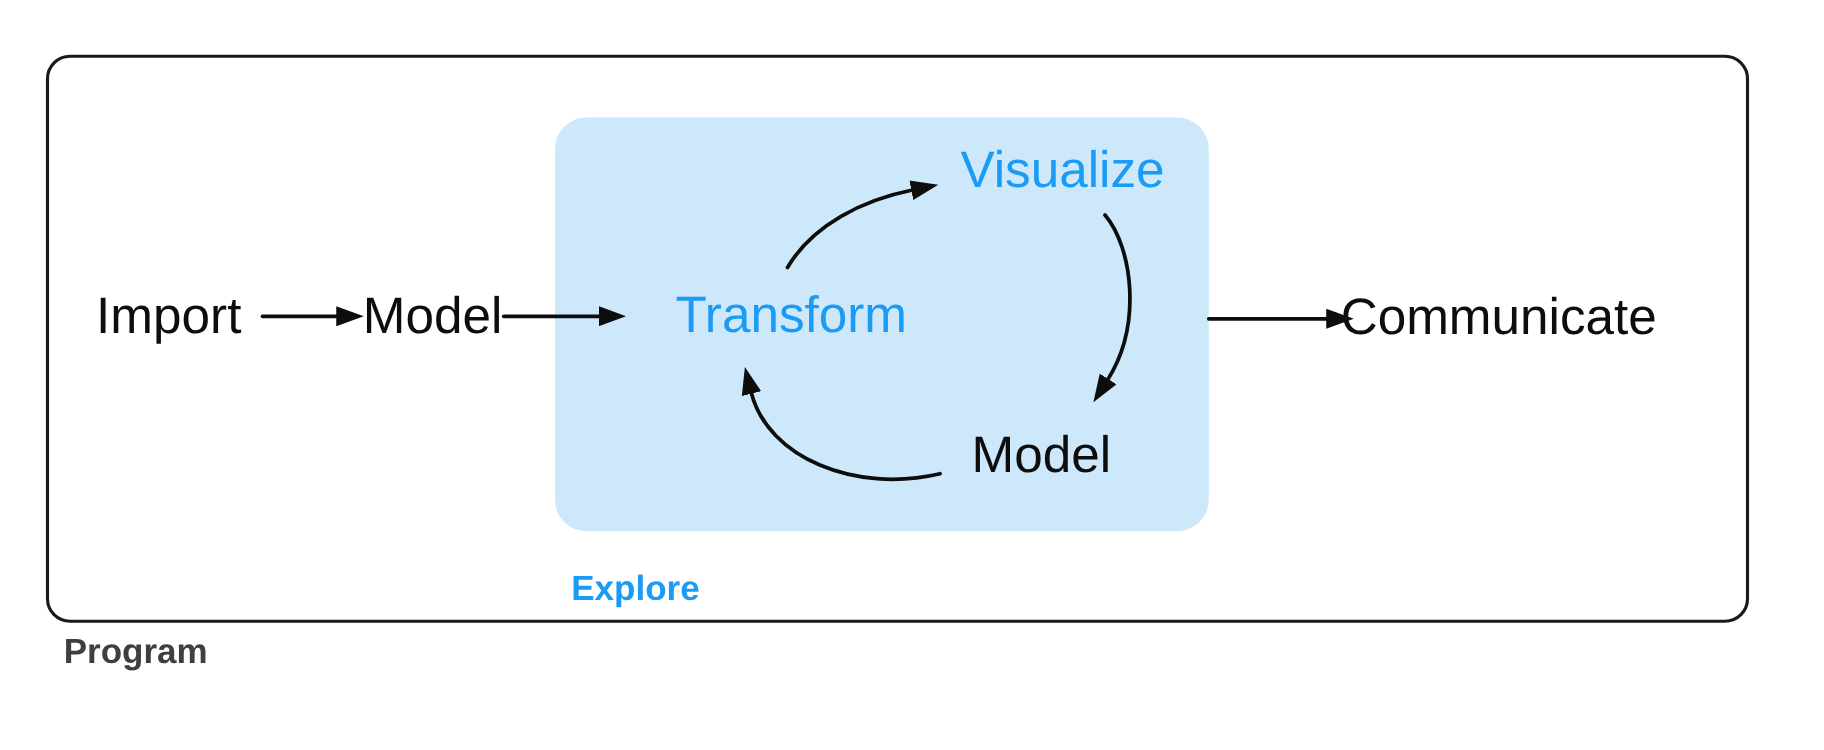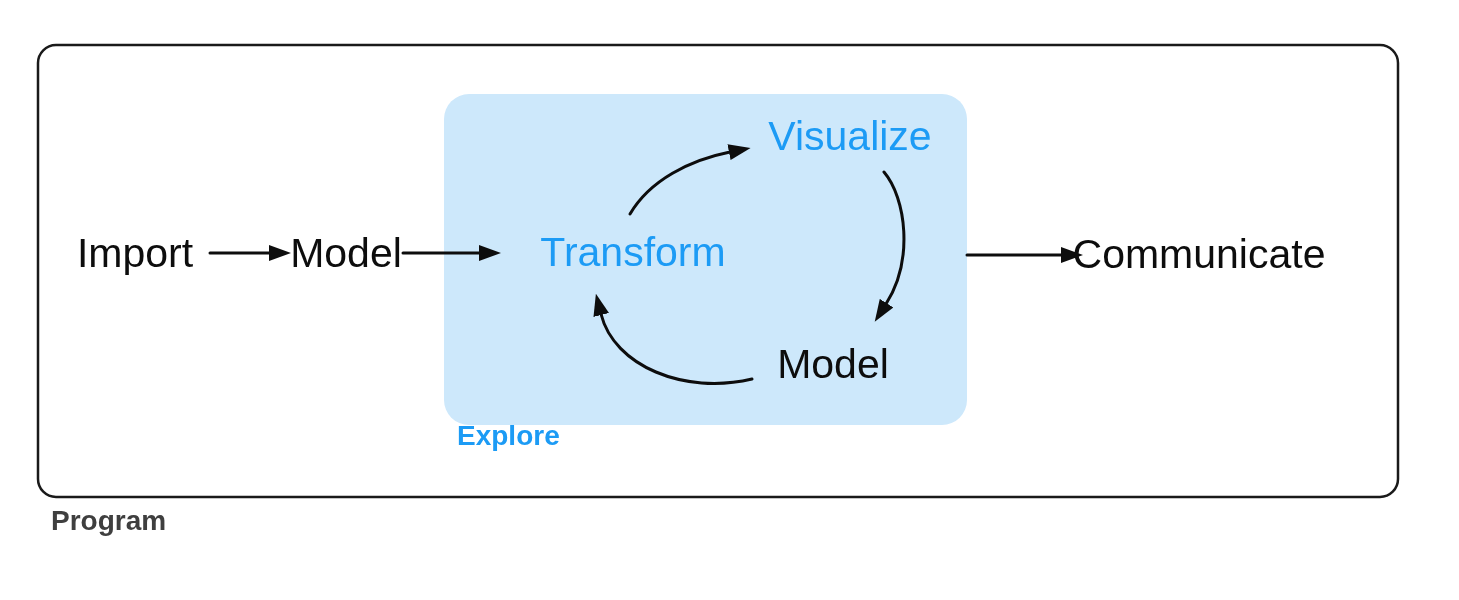--- a/index.html
+++ b/index.html
@@ -92,17 +92,17 @@
   <div class="node label-black" style="left:346px; top:253px;">Model</div>
 
   <div class="node label-blue" style="left:633px; top:252px;">Transform</div>
 
   <div class="node label-blue" style="left:850px; top:136px;">Visualize</div>
 
   <div class="node label-black" style="left:833px; top:364px;">Model</div>
 
   <div class="node label-black" style="left:1162px; top:254px;margin-left:37px;">Communicate</div>
 
-  <div class="group-label label-blue" style="left:457px; top:436px;">Explore</div>
+  <div class="group-label label-blue" style="left:457px; top:471px;">Explore</div>
 
   <div class="group-label program-label" style="left:51px; top:521px;">Program</div>
 
 </div>
 
 </body></html>

